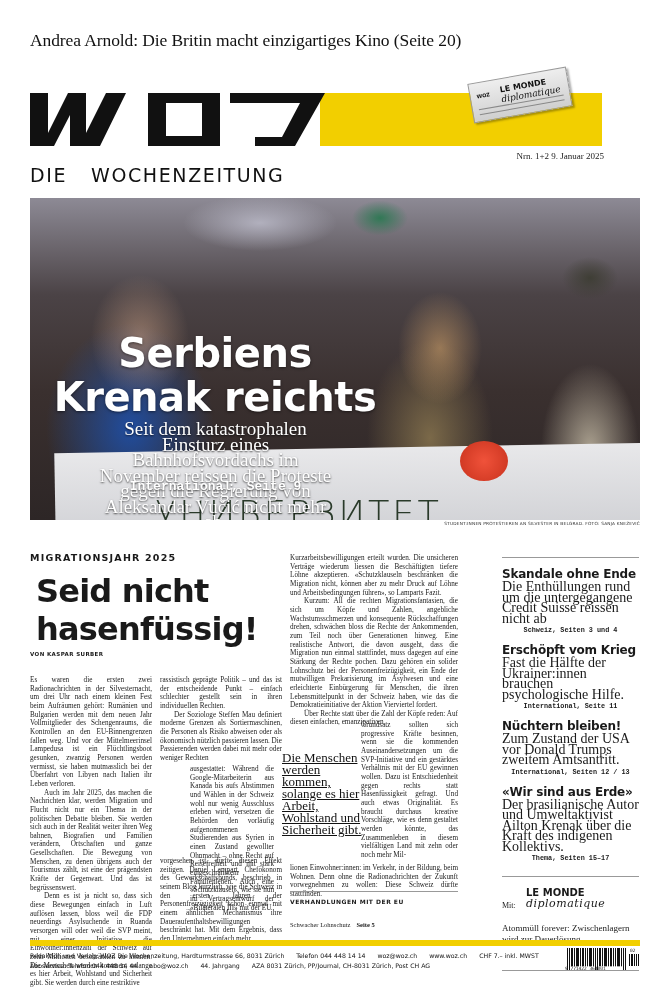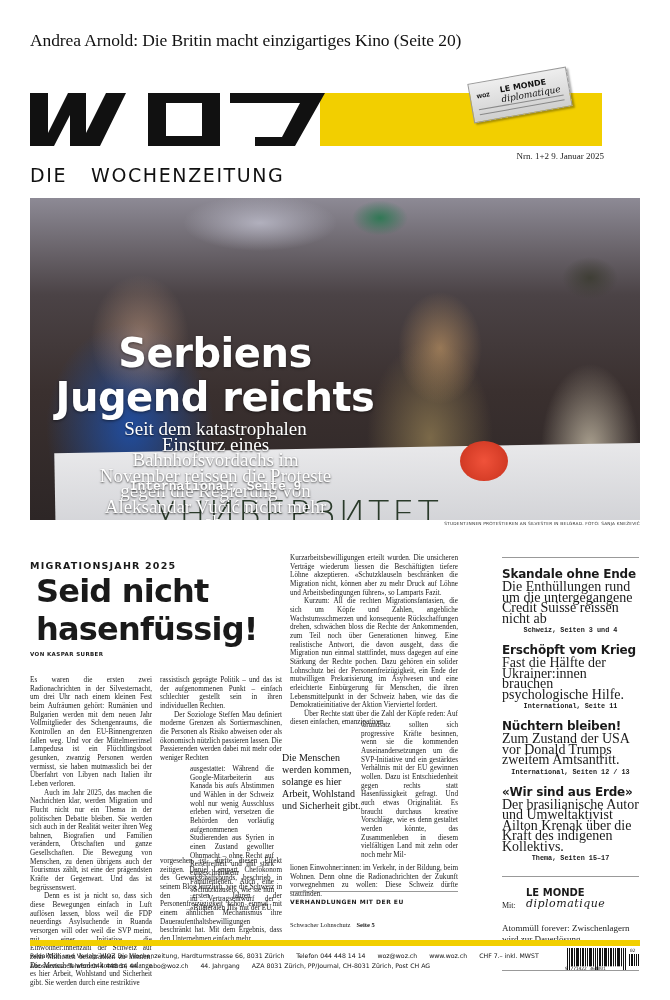--- a/index.html
+++ b/index.html
@@ -36,33 +36,33 @@
   }
   .banner { position: absolute; left: 25px; top: 250px; width: 600px; height: 90px; background: linear-gradient(180deg,#e8e8ea,#cfd0d4); transform: rotate(-1deg); }
   .banner-text { position: absolute; left: 125px; top: 296px; font-family: "DejaVu Sans", sans-serif; font-size: 35px; letter-spacing: 3px; color: #2a3a2a; font-weight: 300; }
   .red-flower { position: absolute; left: 430px; top: 243px; width: 48px; height: 40px; border-radius: 50%; background: radial-gradient(circle, #f0523a, #c8321d); }
   .hero-title { position: absolute; left: 20px; top: 120px; width: 330px; text-align: center; font-family: "DejaVu Sans", sans-serif; font-weight: bold; color: #fff; font-size: 40px; line-height: 44px; letter-spacing: -0.5px; text-shadow: 0 1px 3px rgba(0,0,0,0.5); margin-top: 13px; }
   .hero-sub { position: absolute; left: 68px; top: 223px; width: 235px; text-align: center; font-family: "Liberation Serif", serif; color: #fff; font-size: 19px; line-height: 15.5px; text-shadow: 0 1px 2px rgba(0,0,0,0.7); }
   .hero-ref { position: absolute; left: 68px; top: 281px; width: 235px; text-align: center; font-family: Liberation Mono, monospace; font-weight: bold; color: #fff; font-size: 13px; text-shadow: 0 1px 2px rgba(0,0,0,0.7); }
   .photo-credit { position: absolute; right: 30px; top: 521px; font-family: "DejaVu Sans", sans-serif; font-size: 4.3px; letter-spacing: 0.2px; color: #333; }
 
   
-  .kicker { position: absolute; left: 30px; top: 552px; font-family: "DejaVu Sans", sans-serif; font-weight: bold; font-size: 9.5px; letter-spacing: 1.2px; margin-top: 8px; }
+  .kicker { position: absolute; left: 30px; top: 552px; font-family: "DejaVu Sans", sans-serif; font-weight: bold; font-size: 9.5px; letter-spacing: 1.2px; }
   .headline { position: absolute; left: 29px; top: 572px; font-family: "DejaVu Sans", sans-serif; font-weight: bold; font-size: 32px; line-height: 38px; letter-spacing: -0.8px; margin-left: 7px; }
   .byline { position: absolute; left: 30px; top: 651px; font-family: "DejaVu Sans", sans-serif; font-weight: bold; font-size: 5.5px; letter-spacing: 0.4px; }
   .col { position: absolute; font-family: "Liberation Serif", serif; font-size: 7.2px; line-height: 8.65px; text-align: justify; color: #222; hyphens: auto; }
   .col p + p { text-indent: 14px; }
   .col1 { left: 30px; top: 676px; width: 122px; }
   .col2 { left: 160px; top: 676px; width: 122px; }
   .col2b { left: 160px; top: 765px; width: 84px; margin-left: 30px; }
   .col2c { left: 160px; top: 857px; width: 122px; }
   .col3 { left: 290px; top: 554px; width: 168px; }
   .col3b { left: 361px; top: 721px; width: 97px; }
   .col3c { left: 290px; top: 864px; width: 168px; }
-  .pullquote { position: absolute; left: 282px; top: 752px; width: 80px; font-family: "Liberation Serif", serif; font-size: 10px; line-height: 12px; color: #111; }
+  .pullquote { position: absolute; left: 282px; top: 752px; width: 80px; font-family: "Liberation Serif", serif; font-size: 13px; line-height: 12px; color: #111; text-decoration: underline; }
   .related { position: absolute; left: 290px; top: 891px; width: 168px; border-top: 1px solid #999; padding-top: 6px; }
   .related .rk { font-family: "DejaVu Sans", sans-serif; font-weight: bold; font-size: 6px; letter-spacing: 0.5px; }
   .related .rt { margin-top: 16px; font-family: Liberation Serif, serif; font-size: 6.5px; }
   .related .rt b { margin-left: 6px; }
 
   
   .side { position: absolute; left: 502px; top: 557px; width: 137px; border-top: 1px solid #999; }
   .teaser { margin-top: 9px; }
   .teaser h3 { font-family: "DejaVu Sans", sans-serif; font-weight: bold; font-size: 12px; line-height: 14px; letter-spacing: -0.2px; }
   .teaser .tx { font-family: "Liberation Serif", serif; font-size: 14px; line-height: 10.5px; margin-top: 1px; }
@@ -108,42 +108,42 @@
   <span class="die">DIE</span><span>WOCHENZEITUNG</span>
 </div>
 <div class="issue">Nrn. 1+2  9. Januar 2025</div>
 
 <div class="hero">
   <div class="banner"></div>
   <div class="banner-text">УНИВЕРЗИТЕТ</div>
   <div class="red-flower"></div>
   <div class="hero-title">
     <div>Serbiens</div>
-    <div>Jugend reichts</div>
+    <div>Krenak reichts</div>
   </div>
   <div class="hero-sub">Seit dem katastrophalen Einsturz eines Bahnhofsvordachs im November reissen die Proteste gegen die Regierung von Aleksandar Vučić nicht mehr ab.</div>
   <div class="hero-ref">International, Seite 9</div>
 </div>
 <div class="photo-credit">STUDENT:INNEN PROTESTIEREN AN SILVESTER IN BELGRAD. FOTO: SANJA KNEŽEVIĆ</div>
 
 <div class="kicker">MIGRATIONSJAHR 2025</div>
 <div class="headline">
   <div>Seid nicht</div>
   <div>hasenfüssig!</div>
 </div>
 <div class="byline">VON KASPAR SURBER</div>
 
 <div class="col col1">
   <p>Es waren die ersten zwei Radionachrichten in der Silvesternacht, um drei Uhr nach einem kleinen Fest beim Aufräumen gehört: Rumänien und Bulgarien werden mit dem neuen Jahr Vollmitglieder des Schengenraums, die Kontrollen an den EU-Binnengrenzen fallen weg. Und vor der Mittelmeerinsel Lampedusa ist ein Flüchtlingsboot gesunken, zwanzig Personen werden vermisst, sie haben mutmasslich bei der Überfahrt von Libyen nach Italien ihr Leben verloren.</p>
   <p>Auch im Jahr 2025, das machen die Nachrichten klar, werden Migration und Flucht nicht nur ein Thema in der politischen Debatte bleiben. Sie werden sich auch in der Realität weiter ihren Weg bahnen, Biografien und Familien verändern, Ortschaften und ganze Gesellschaften. Die Bewegung von Menschen, zu denen übrigens auch der Tourismus zählt, ist eine der prägendsten Kräfte der Gegenwart. Und das ist begrüssenswert.</p>
   <p>Denn es ist ja nicht so, dass sich diese Bewegungen einfach in Luft auflösen lassen, bloss weil die FDP neuerdings Asylsuchende in Ruanda versorgen will oder weil die SVP meint, mit einer Initiative die Einwohner:innenzahl der Schweiz auf zehn Millionen beschränken zu können. Die Menschen werden kommen, solange es hier Arbeit, Wohlstand und Sicherheit gibt. Sie werden durch eine restriktive</p>
 </div>
 
 <div class="col col2">
-  <p>rassistisch geprägte Politik – und das ist der aufgenommenen Punkt – einfach schlechter gestellt sein in ihren individuellen Rechten.</p>
+  <p>rassistisch geprägte Politik – und das ist der entscheidende Punkt – einfach schlechter gestellt sein in ihren individuellen Rechten.</p>
   <p>Der Soziologe Steffen Mau definiert moderne Grenzen als Sortiermaschinen, die Personen als Risiko abweisen oder als ökonomisch nützlich passieren lassen. Die Passierenden werden dabei mit mehr oder weniger Rechten</p>
 </div>
 <div class="col col2b">
   <p>ausgestattet: Während die Google-Mitarbeiterin aus Kanada bis aufs Abstimmen und Wählen in der Schweiz wohl nur wenig Ausschluss erleben wird, versetzen die Behörden den vorläufig aufgenommenen Studierenden aus Syrien in einen Zustand gewollter Ohnmacht – ohne Recht auf Reisefreiheit und mit stark eingeschränktem Familienleben. Auch eine «Schutzklausel», wie sie nun im Vertragsentwurf der «Bilateralen III» mit der EU</p>
 </div>
 <div class="col col2c">
   <p>vorgesehen ist, dürfte diesen Effekt zeitigen. Daniel Lampart, Chefökonom des Gewerkschaftsbunds, beschrieb in seinem Blog kürzlich, wie die Schweiz in den ersten Jahren der Personenfreizügigkeit schon einmal mit einem ähnlichen Mechanismus ihre Daueraufenthaltsbewilligungen beschränkt hat. Mit dem Ergebnis, dass den Unternehmen einfach mehr</p>
 </div>
 
 <div class="pullquote">Die Menschen werden kommen, solange es hier Arbeit, Wohlstand und Sicherheit gibt.</div>

